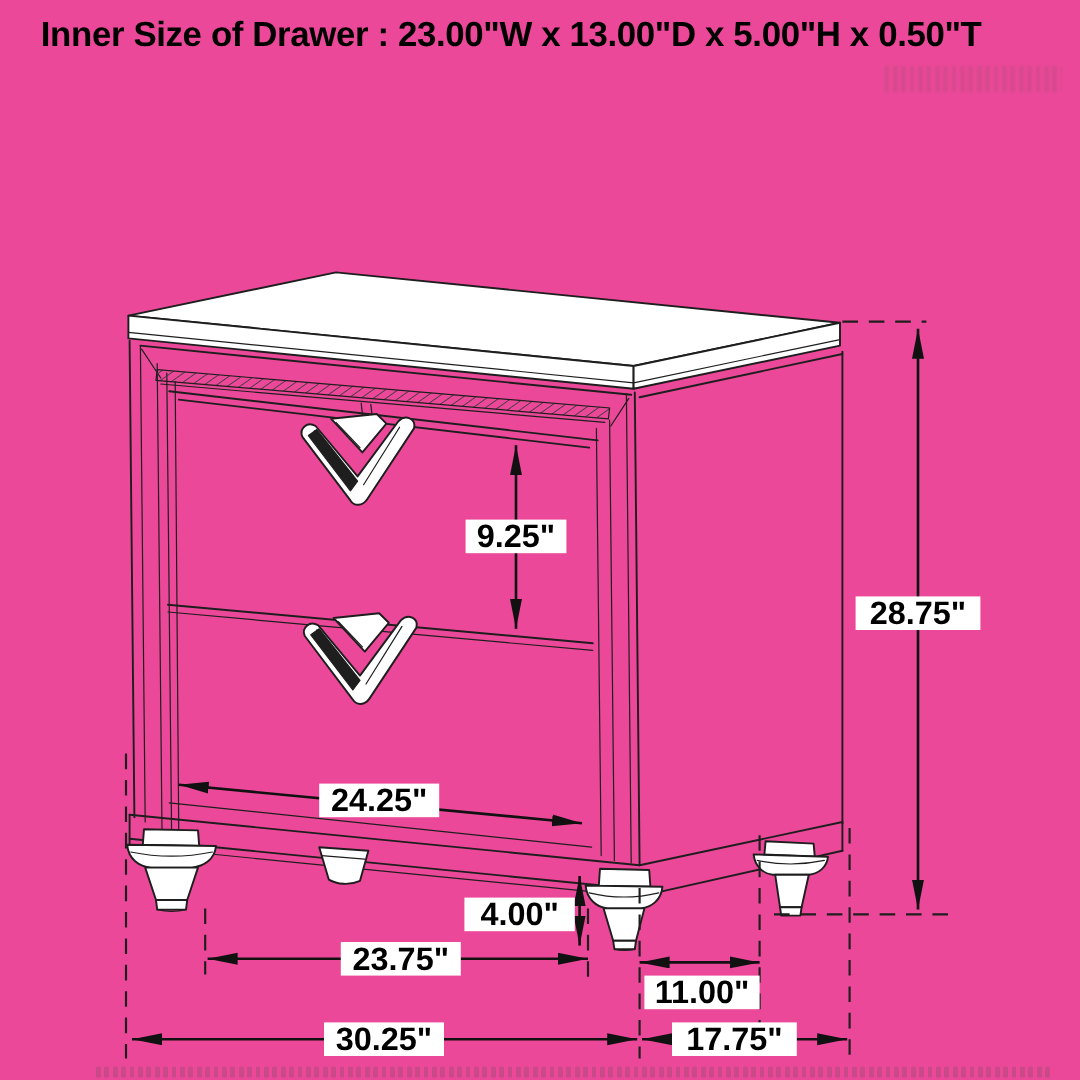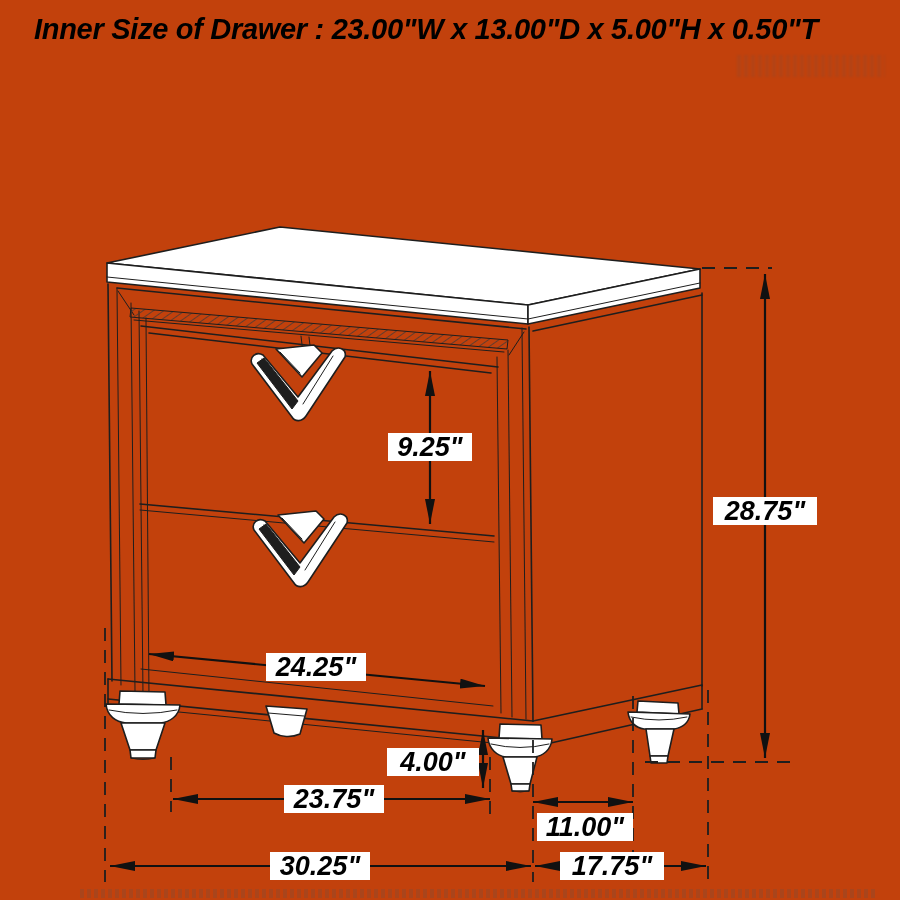--- a/index.html
+++ b/index.html
@@ -1,17 +1,17 @@
 <!DOCTYPE html>
 <html><head>
 <meta charset="utf-8">
 <style>
   html,body{margin:0;padding:0;background:#fff;}
-  .canvas{position:relative;width:900px;height:900px;background:#c2410c;overflow:hidden;
-          font-family:"Liberation Sans",sans-serif;font-style:italic;}
+  .canvas{position:relative;width:900px;height:900px;background:#ec4899;overflow:hidden;
+          font-family:"Liberation Sans",sans-serif;}
   .title{position:absolute;left:34px;top:13px;font-size:29px;font-weight:bold;color:#000;
          letter-spacing:-0.3px;white-space:nowrap;}
   svg{position:absolute;left:0;top:0;}
   
   .ln  {fill:none;stroke:#1e1e1e;stroke-width:1.6;stroke-linejoin:round;stroke-linecap:round;}
   .lnt {fill:none;stroke:#1e1e1e;stroke-width:1.0;stroke-linejoin:round;stroke-linecap:round;}
   .face{fill:#ffffff;stroke:#1e1e1e;stroke-width:1.6;stroke-linejoin:round;}
   .dark{fill:#1e1e1e;stroke:#1e1e1e;stroke-width:1;stroke-linejoin:round;}
   .dash{fill:none;stroke:#1e1e1e;stroke-width:1.8;stroke-dasharray:13 9;}
   .dim {fill:none;stroke:#111;stroke-width:2.2;}

